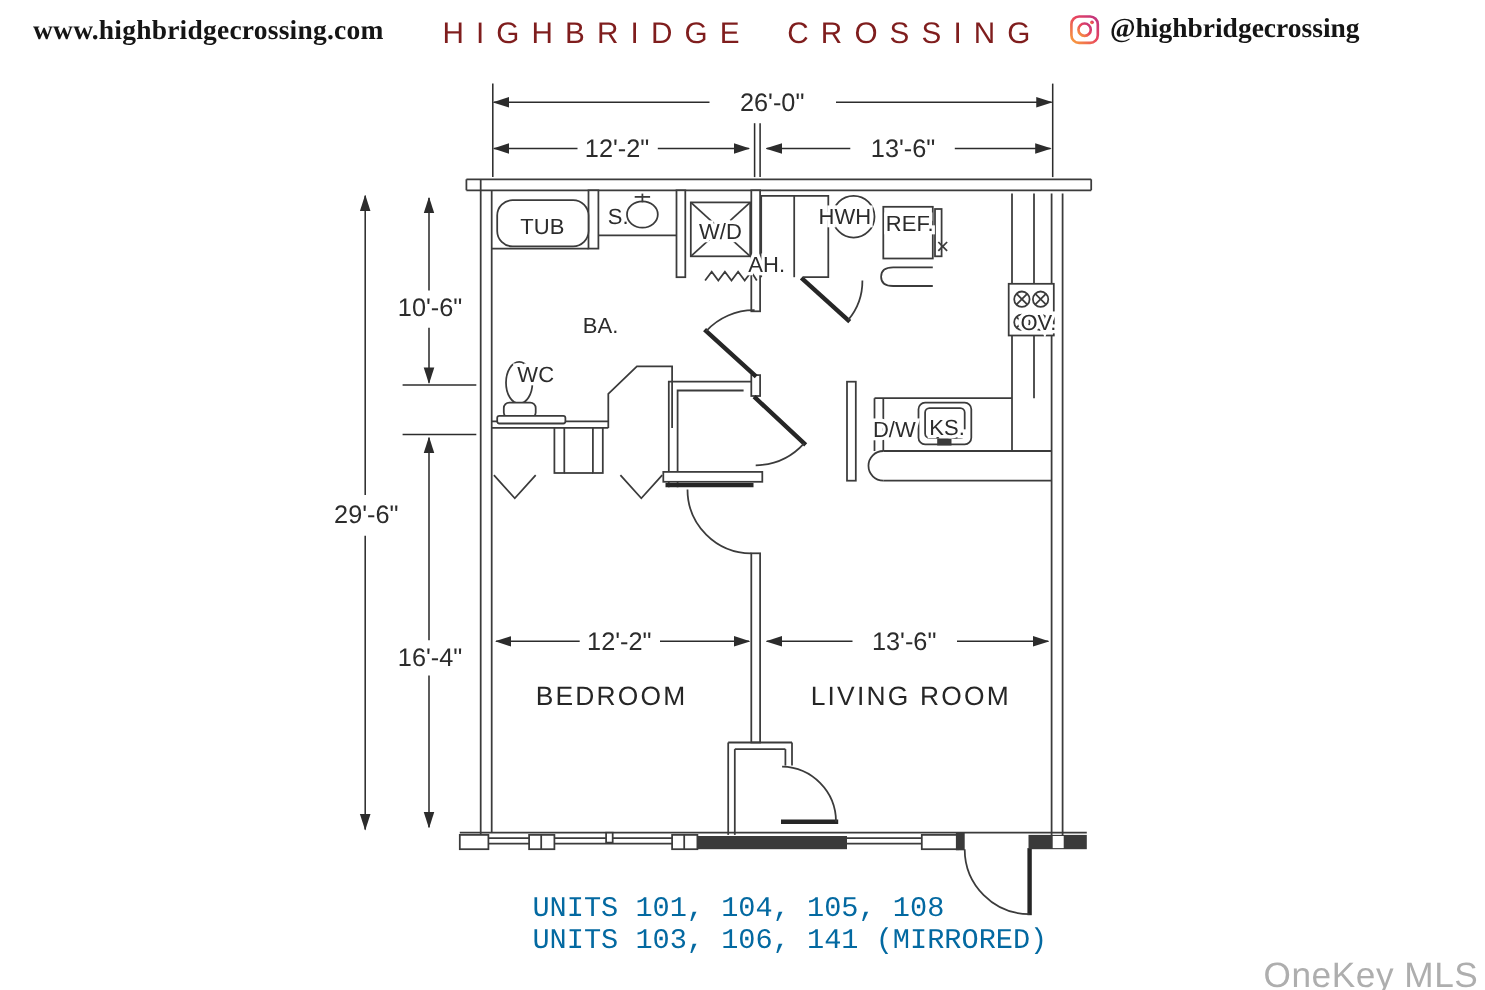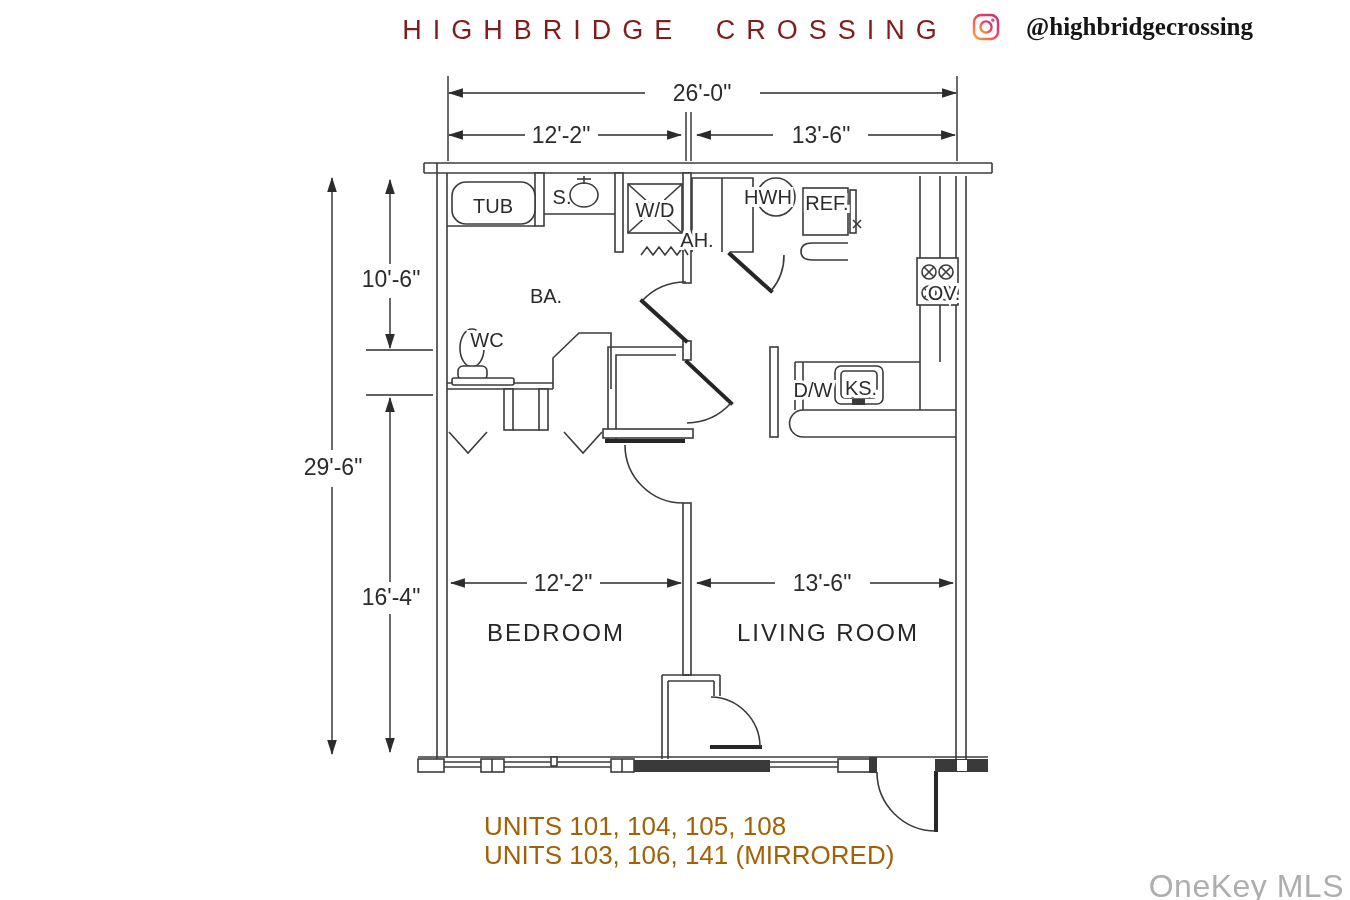--- a/index.html
+++ b/index.html
@@ -3,43 +3,44 @@
 <meta charset="utf-8">
 <style>
   html,body{margin:0;padding:0;background:#fff;}
   #app{position:relative;width:1350px;height:900px;background:#ffffff;overflow:hidden;
        font-family:"Liberation Sans",sans-serif;}
   .serif{font-family:"Liberation Serif",serif;}
   
   .hdr-web{position:absolute;left:30px;top:14px;font-size:25px;font-weight:600;color:#151515;letter-spacing:.2px;}
   .hdr-brand{position:absolute;left:50%;top:15px;transform:translateX(-50%);
        font-size:27px;font-weight:400;color:#7f1d1d;letter-spacing:11px;word-spacing:14px;white-space:nowrap;}
-  .hdr-ig{position:absolute;left:972px;top:13px;display:flex;align-items:center;gap:26px;}
+  .hdr-ig{position:absolute;left:972px;top:13px;display:flex;align-items:center;gap:9px;}
   .hdr-handle{font-size:25px;font-weight:600;color:#151515;}
   
   #plan{position:absolute;left:0;top:0;}
   #plan .w{stroke:#3b3b3b;stroke-width:1.6;fill:none;}
   #plan .wr{stroke:#3b3b3b;stroke-width:1.6;fill:#fff;}
   #plan .thick{stroke:#262626;stroke-width:4;fill:none;stroke-linecap:square;}
   #plan .dim{stroke:#2c2c2c;stroke-width:1.4;fill:none;}
   #plan .dk{fill:#3a3a3a;stroke:none;}
   #plan text{font-family:"Liberation Sans",sans-serif;fill:#2c2c2c;
        paint-order:stroke;stroke:#ffffff;stroke-width:6px;}
   #plan .dimt{font-size:23px;text-anchor:middle;}
   #plan .fix{font-size:20px;text-anchor:middle;}
   #plan .room{font-size:24px;letter-spacing:2px;text-anchor:middle;fill:#262626;}
   
-  .ftr-units{position:absolute;left:484px;top:812px;font-size:26px;color:#a16207;line-height:29px;}
+  .ftr-units{position:absolute;left:484px;top:812px;font-size:26px;color:#0369a1;line-height:29px;font-family:Liberation Mono, monospace;}
   .ftr-wm{position:absolute;right:6px;top:868px;font-size:32px;color:#aeaeae;letter-spacing:.5px;}
 </style>
 </head>
 <body>
 
 <div id="app">
 
+  <div class="hdr-web serif">www.highbridgecrossing.com</div>
   <div class="hdr-brand">HIGHBRIDGE CROSSING</div>
   <div class="hdr-ig">
     <svg width="28" height="28" viewBox="0 0 28 28">
       <defs>
         <linearGradient id="iggrad" x1="0" y1="1" x2="1" y2="0">
           <stop offset="0" stop-color="#f9a13b"></stop>
           <stop offset="0.55" stop-color="#e8445f"></stop>
           <stop offset="1" stop-color="#bd3381"></stop>
         </linearGradient>
       </defs>

